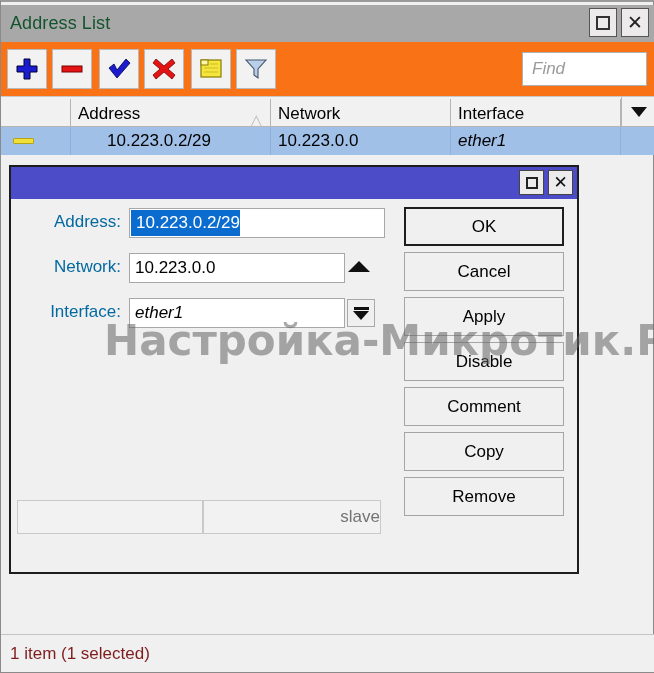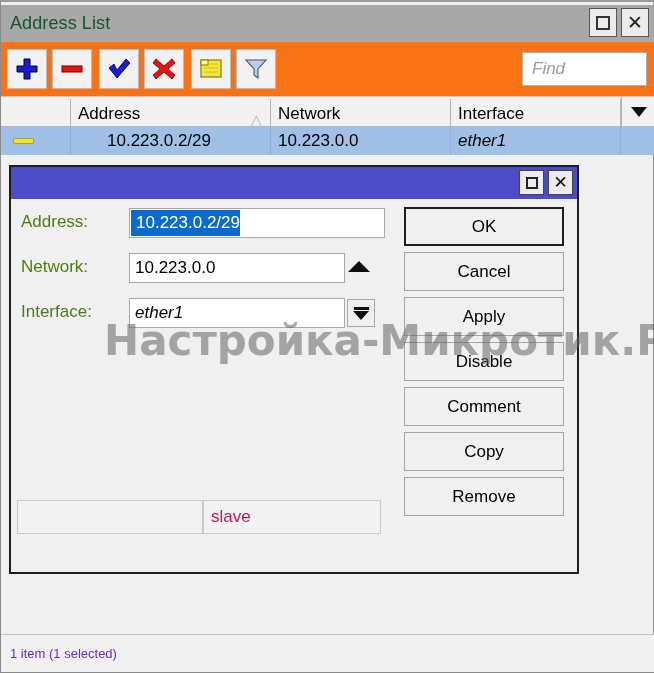--- a/index.html
+++ b/index.html
@@ -223,22 +223,22 @@
   .dlg-body {
     position: absolute;
     left: 0; top: 32px;
     width: 566px; height: 341px;
     background: #f0f0f0;
   }
 
   .field-label {
     position: absolute;
     font-size: 17px;
-    color: #4d7c0f;
-    text-align: left;
+    color: #0369a1;
+    text-align: right;
     white-space: nowrap;
   }
   .field-input {
     position: absolute;
     background: #ffffff;
     border: 1px solid #a8a8a8;
     font-size: 17px;
     color: #000;
     padding: 0 0 0 5px;
     font-family: "Liberation Sans", sans-serif;
@@ -310,21 +310,21 @@
     height: 34px;
     background: #f2f2f2;
     border: 1px solid #c9c9c9;
     font-size: 17px;
     line-height: 32px;
     padding-left: 7px;
     color: #000;
     white-space: nowrap;
     overflow: hidden;
   }
-  .status-cell.dim { color: #be185d; }
+  .status-cell.dim { color: #737373; text-align: right; }
 
   
   .watermark {
     position: absolute;
     left: 104px; top: 316px;
     font-size: 42px;
     font-weight: bold;
     color: rgba(100,100,100,0.55);
     white-space: nowrap;
     user-select: none;
@@ -338,22 +338,22 @@
     position: absolute;
     left: 0; bottom: 37px;
     width: 654px; height: 1px;
     background: #c4c4c4;
   }
   .bottom-status {
     position: absolute;
     left: 0; bottom: 0;
     width: 654px; height: 37px;
     background: #f0f0f0;
-    font-size: 13px;
-    color: #6d28d9;
+    font-size: 17px;
+    color: #7f1d1d;
     line-height: 37px;
     padding-left: 9px;
     white-space: nowrap;
   }
 </style>
 </head>
 <body>
 
 <div id="app">
 

